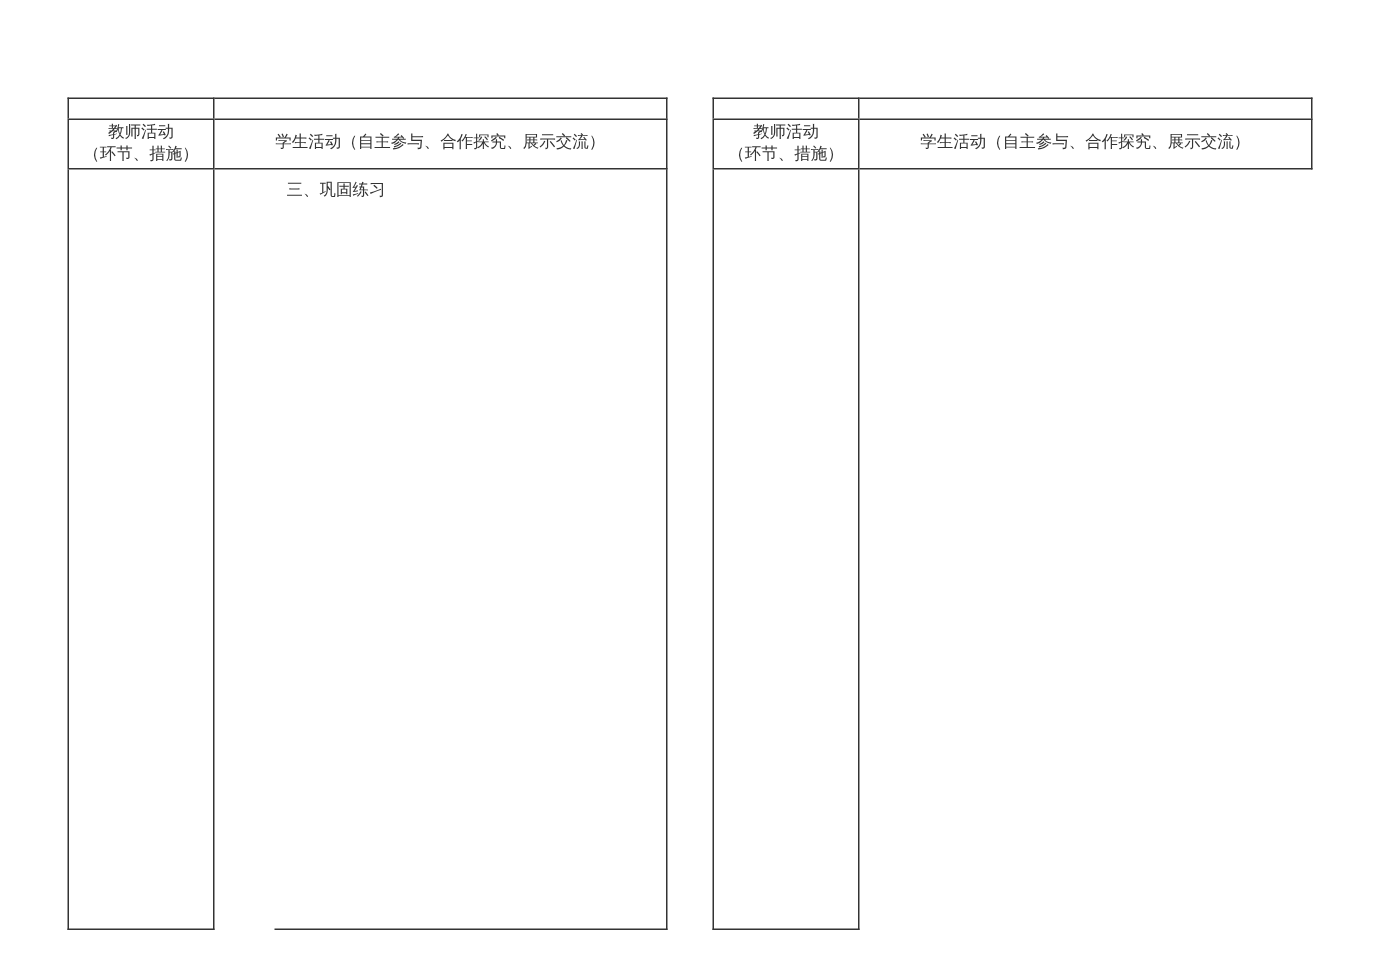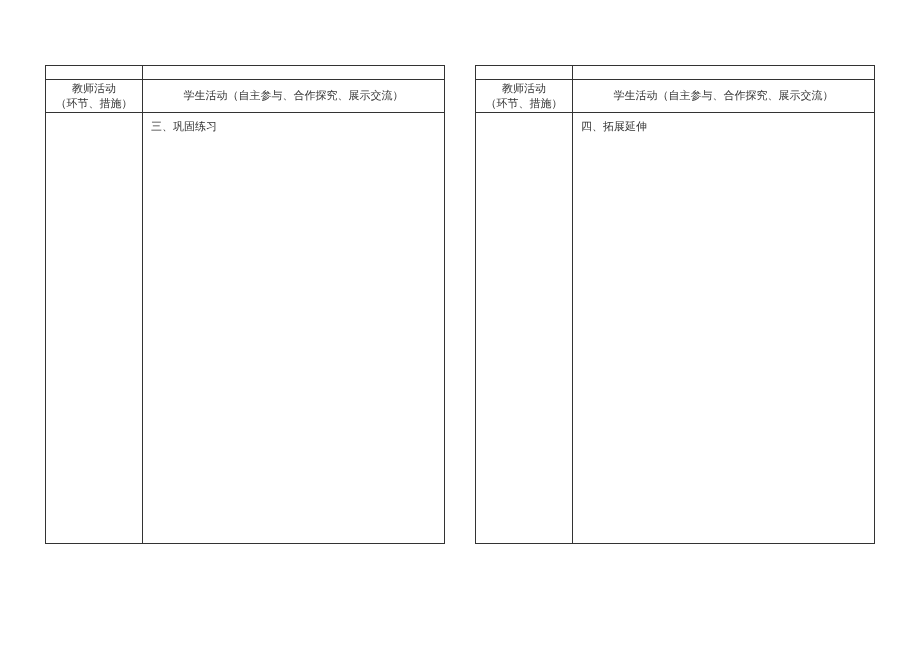--- a/index.html
+++ b/index.html
@@ -14,21 +14,21 @@
       font-family: "SimSun", "宋体", serif;
       font-size: 11px;
       color: #333;
       display: flex;
       justify-content: center;
       gap: 30px;
       padding: 65px 45px 30px 45px;
     }
     .page {
       width: 400px;
-      height: 479px;
+      height: 555px;
       display: flex;
       flex-direction: column;
     }
     .top-bar {
       display: flex;
       height: 14px;
     }
     .top-bar .tleft {
       width: 98px;
       border-left: 1px solid #333;
@@ -65,20 +65,21 @@
       display: flex;
       flex-direction: row;
       align-items: center;
       justify-content: center;
       line-height: 1.4;
       text-align: center;
     }
     .body-row {
       display: flex;
       flex: 1;
+      gap: 40px;
     }
     .body-cell-left {
       width: 98px;
       border-left: 1px solid #333;
       border-right: 1px solid #333;
       border-bottom: 1px solid #333;
     }
     .body-cell-right {
       flex: 1;
       border-right: 1px solid #333;
@@ -123,17 +124,14 @@
       <span>教师活动</span>
       <span>（环节、措施）</span>
     </div>
     <div class="header-cell-right">
       <span>学生活动</span>
       <span>（自主参与、合作探究、展示交流）</span>
     </div>
   </div>
   <div class="body-row">
     <div class="body-cell-left"></div>
-    <div class="body-cell-right">
-      <span>四、拓展延伸</span>
-    </div>
   </div>
 </div>
 
 </body></html>

